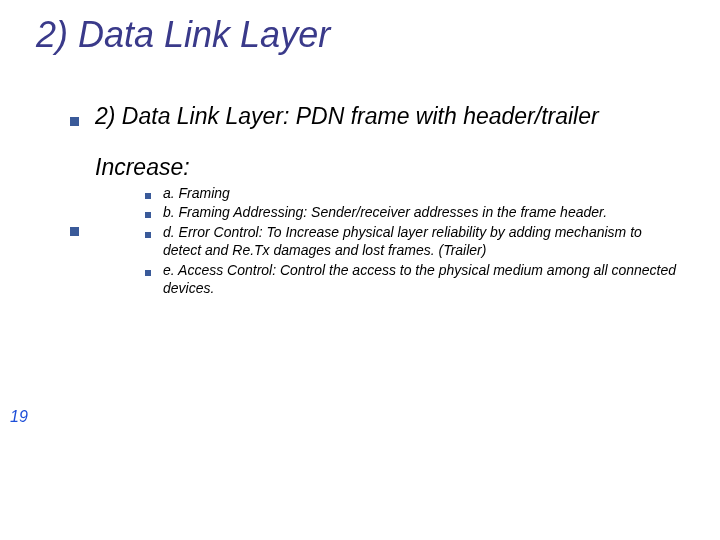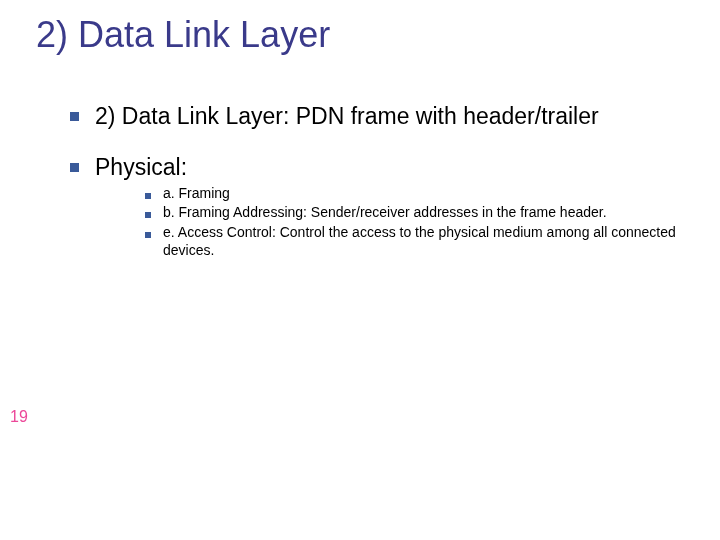--- a/index.html
+++ b/index.html
@@ -10,38 +10,39 @@
     background: #ffffff;
     font-family: Verdana, Tahoma, Arial, sans-serif;
     color: #000000;
     overflow: hidden;
   }
   .slide {
     position: relative;
     width: 720px;
     height: 436px;
     box-sizing: border-box;
+    font-style: italic;
   }
   .title {
     position: absolute;
     top: 14px;
     left: 36px;
     font-size: 36px;
     color: #3a3a8a;
     font-family: Verdana, Tahoma, Arial, sans-serif;
   }
   .body {
     position: absolute;
     top: 102px;
     left: 70px;
     right: 40px;
   }
   .l1 {
     display: flex;
-    align-items: flex-start;
+    align-items: center;
     margin-bottom: 22px;
     font-size: 23px;
     line-height: 1.25;
     color: #000000;
   }
   .l1 .bullet {
     width: 9px;
     height: 9px;
     background: #3a5a99;
     flex: 0 0 auto;
@@ -72,50 +73,54 @@
     margin-right: 12px;
   }
   .l2 .text {
     flex: 1 1 auto;
   }
   .page-num {
     position: absolute;
     left: 10px;
     bottom: 10px;
     font-size: 16px;
-    color: #ec4899;
+    color: #1d4ed8;
     font-family: Arial, sans-serif;
   }
 </style>
 </head>
 <body>
 
 <div class="slide">
 
   <div class="title">2) Data Link Layer</div>
 
   <div class="body">
 
     <div class="l1">
       <div class="bullet"></div>
       <div class="text">2) Data Link Layer: PDN frame with header/trailer</div>
     </div>
 
     <div class="l1">
       <div class="bullet"></div>
       <div class="text">
-        <span>Physical:</span>
+        <span>Increase:</span>
         <div class="l2-group">
           <div class="l2">
             <div class="bullet"></div>
             <div class="text">a. Framing</div>
           </div>
           <div class="l2">
             <div class="bullet"></div>
             <div class="text">b. Framing Addressing: Sender/receiver addresses in the frame header.</div>
+          </div>
+          <div class="l2">
+            <div class="bullet"></div>
+            <div class="text">d. Error Control: To Increase physical layer reliability by adding mechanism to detect and Re.Tx damages and lost frames. (Trailer)</div>
           </div>
           <div class="l2">
             <div class="bullet"></div>
             <div class="text">e. Access Control: Control the access to the physical medium among all connected devices.</div>
           </div>
         </div>
       </div>
     </div>
 
   </div>

